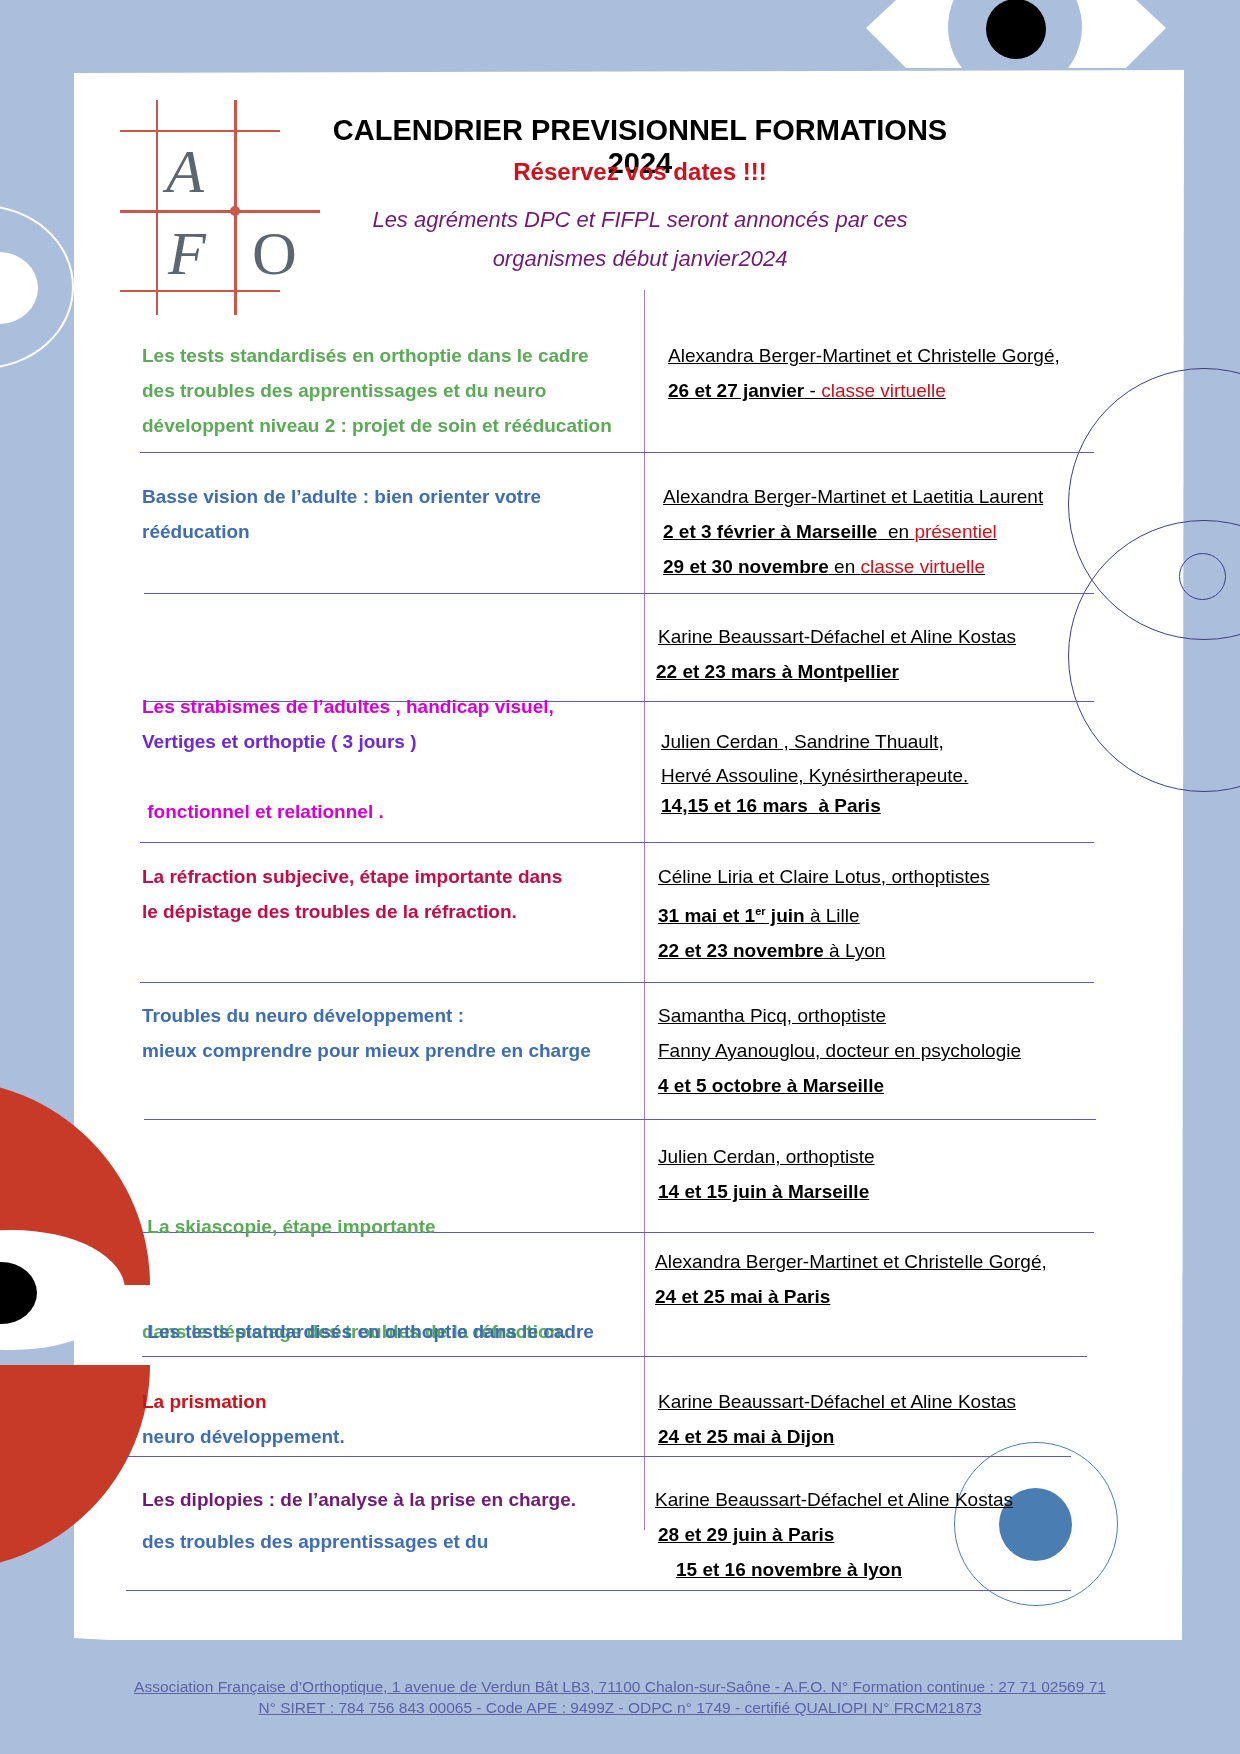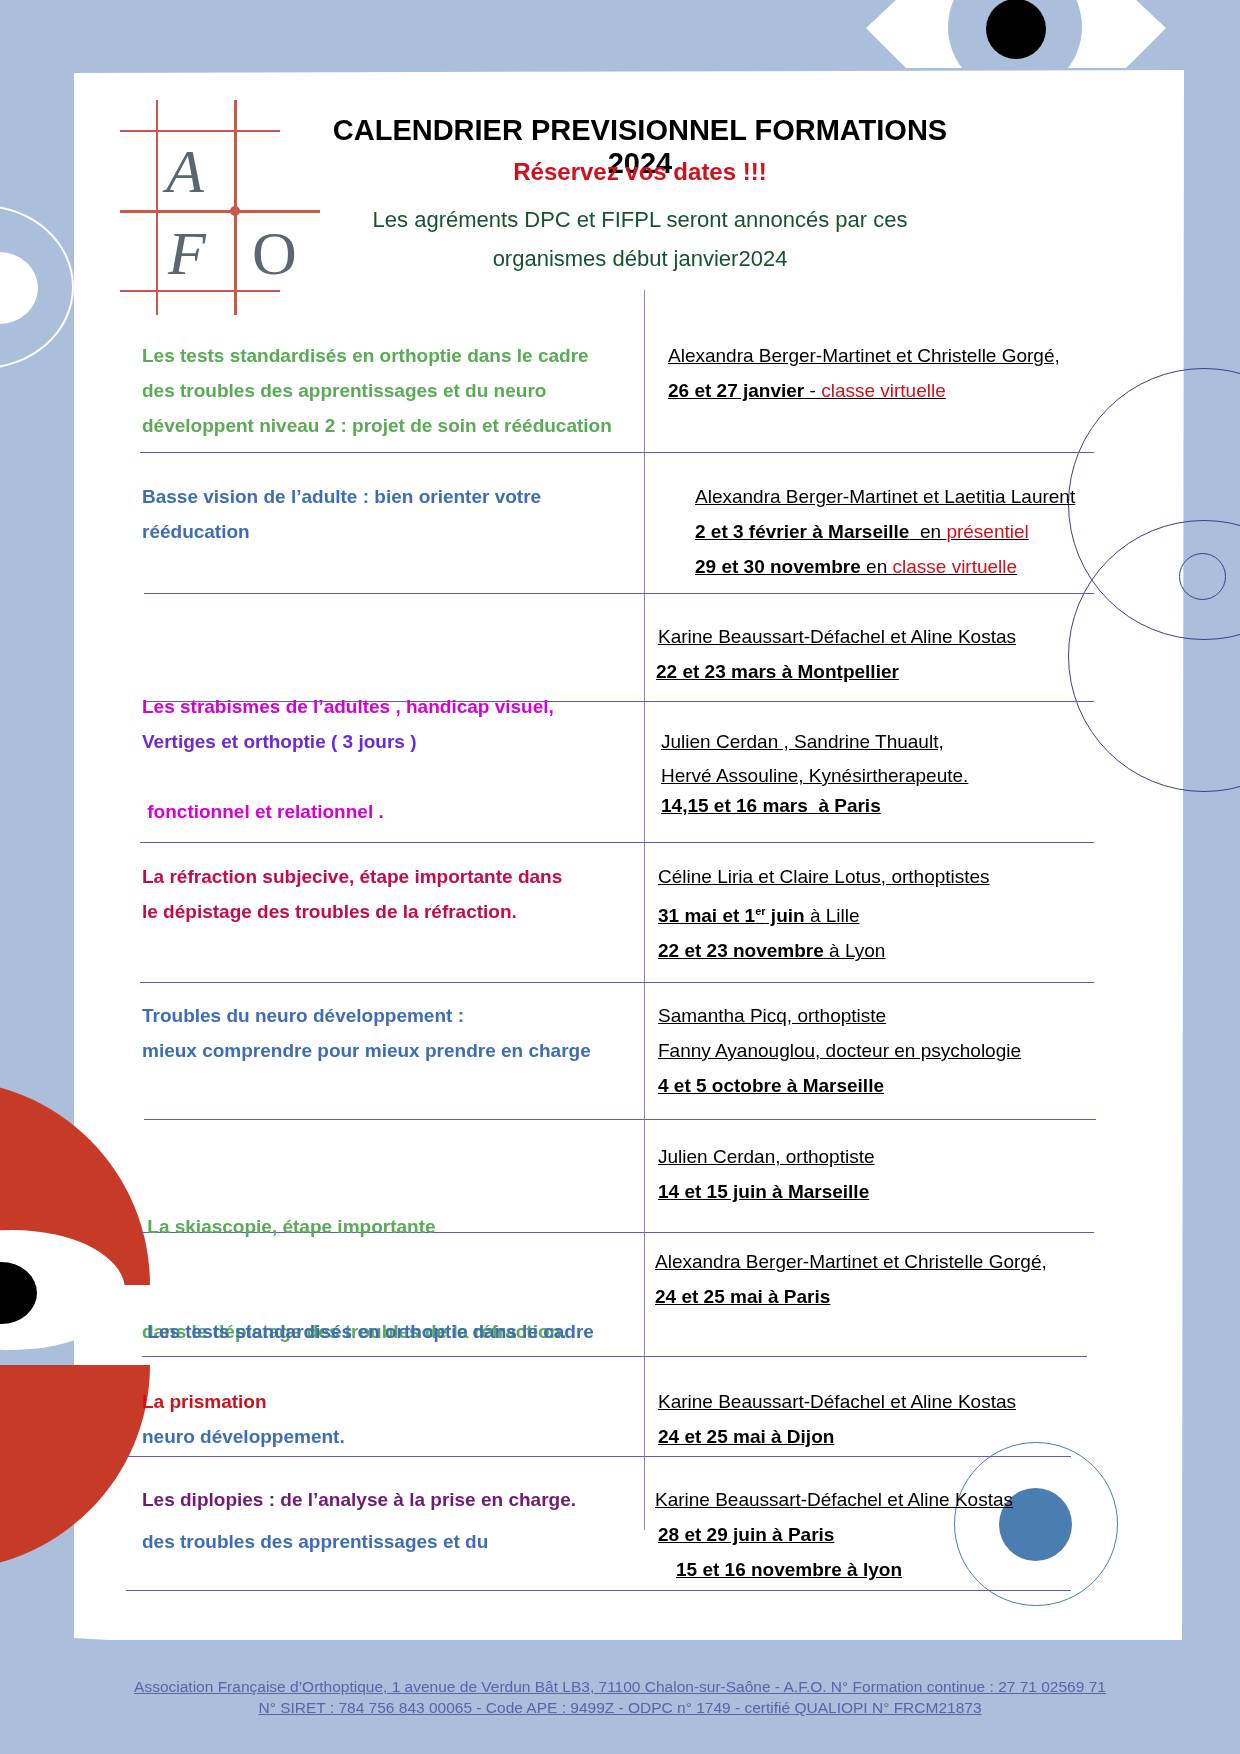--- a/index.html
+++ b/index.html
@@ -33,21 +33,21 @@
 
     
     .logo { position: absolute; left: 120px; top: 90px; width: 200px; height: 240px; }
     .logo .ln { position: absolute; background: #c9584a; }
     .logo .letter { position: absolute; font-family: "Liberation Serif", serif; font-size: 62px; color: #5c6670; }
     .logo .italic { font-style: italic; }
 
     .header { position: absolute; left: 330px; width: 620px; text-align: center; }
     .title { top: 114px; font-weight: bold; font-size: 29px; color: #000; }
     .subtitle { top: 158px; font-weight: bold; font-size: 24px; color: #d0101a; }
-    .note { top: 200px; font-size: 22px; color: #14532d; line-height: 39px; }
+    .note { top: 200px; font-style: italic; font-size: 22px; color: #701a75; line-height: 39px; }
 
     .vline { position: absolute; left: 644px; top: 290px; width: 1px; height: 1240px; background: #a27bb7; }
     .hline { position: absolute; height: 1px; background: #5e5ac4; }
 
     .course-title { position: absolute; left: 142px; width: 490px; font-weight: bold; font-size: 19px; line-height: 35px; }
     .course-info { position: absolute; left: 658px; width: 420px; font-size: 19px; line-height: 35px; color: #000; text-decoration: underline; }
     .course-info .b { font-weight: bold; }
     .red { color: #d0101a; }
 
     .footer { position: absolute; left: 80px; width: 1080px; top: 1676px; text-align: center; color: #5c63a5; font-size: 15.5px; line-height: 21px; text-decoration: underline; }
@@ -112,21 +112,21 @@
 </div>
 <div class="course-info" style="top:338px;left:668px;">
   <div>Alexandra Berger-Martinet et Christelle Gorgé,</div>
   <div><span class="b">26 et 27 janvier</span><span> - </span><span class="red">classe virtuelle</span></div>
 </div>
 
 <div class="course-title" style="top:479px;color:#3e6db5;">
   <div>Basse vision de l’adulte : bien orienter votre</div>
   <div>rééducation</div>
 </div>
-<div class="course-info" style="top:479px;left:663px;margin-left:32px;">
+<div class="course-info" style="top:479px;left:663px;">
   <div>Alexandra Berger-Martinet et Laetitia Laurent</div>
   <div><span class="b">2 et 3 février à Marseille</span><span style="white-space:pre;">  en </span><span class="red">présentiel</span></div>
   <div><span class="b">29 et 30 novembre</span><span style="white-space:pre;"> en </span><span class="red">classe virtuelle</span></div>
 </div>
 
 <div class="course-title" style="top:619px;color:#d400d4;white-space:pre;">
   <div>Les strabismes de l’adultes , handicap visuel,</div>
   <div> fonctionnel et relationnel .</div>
 </div>
 <div class="course-info" style="top:619px;">

